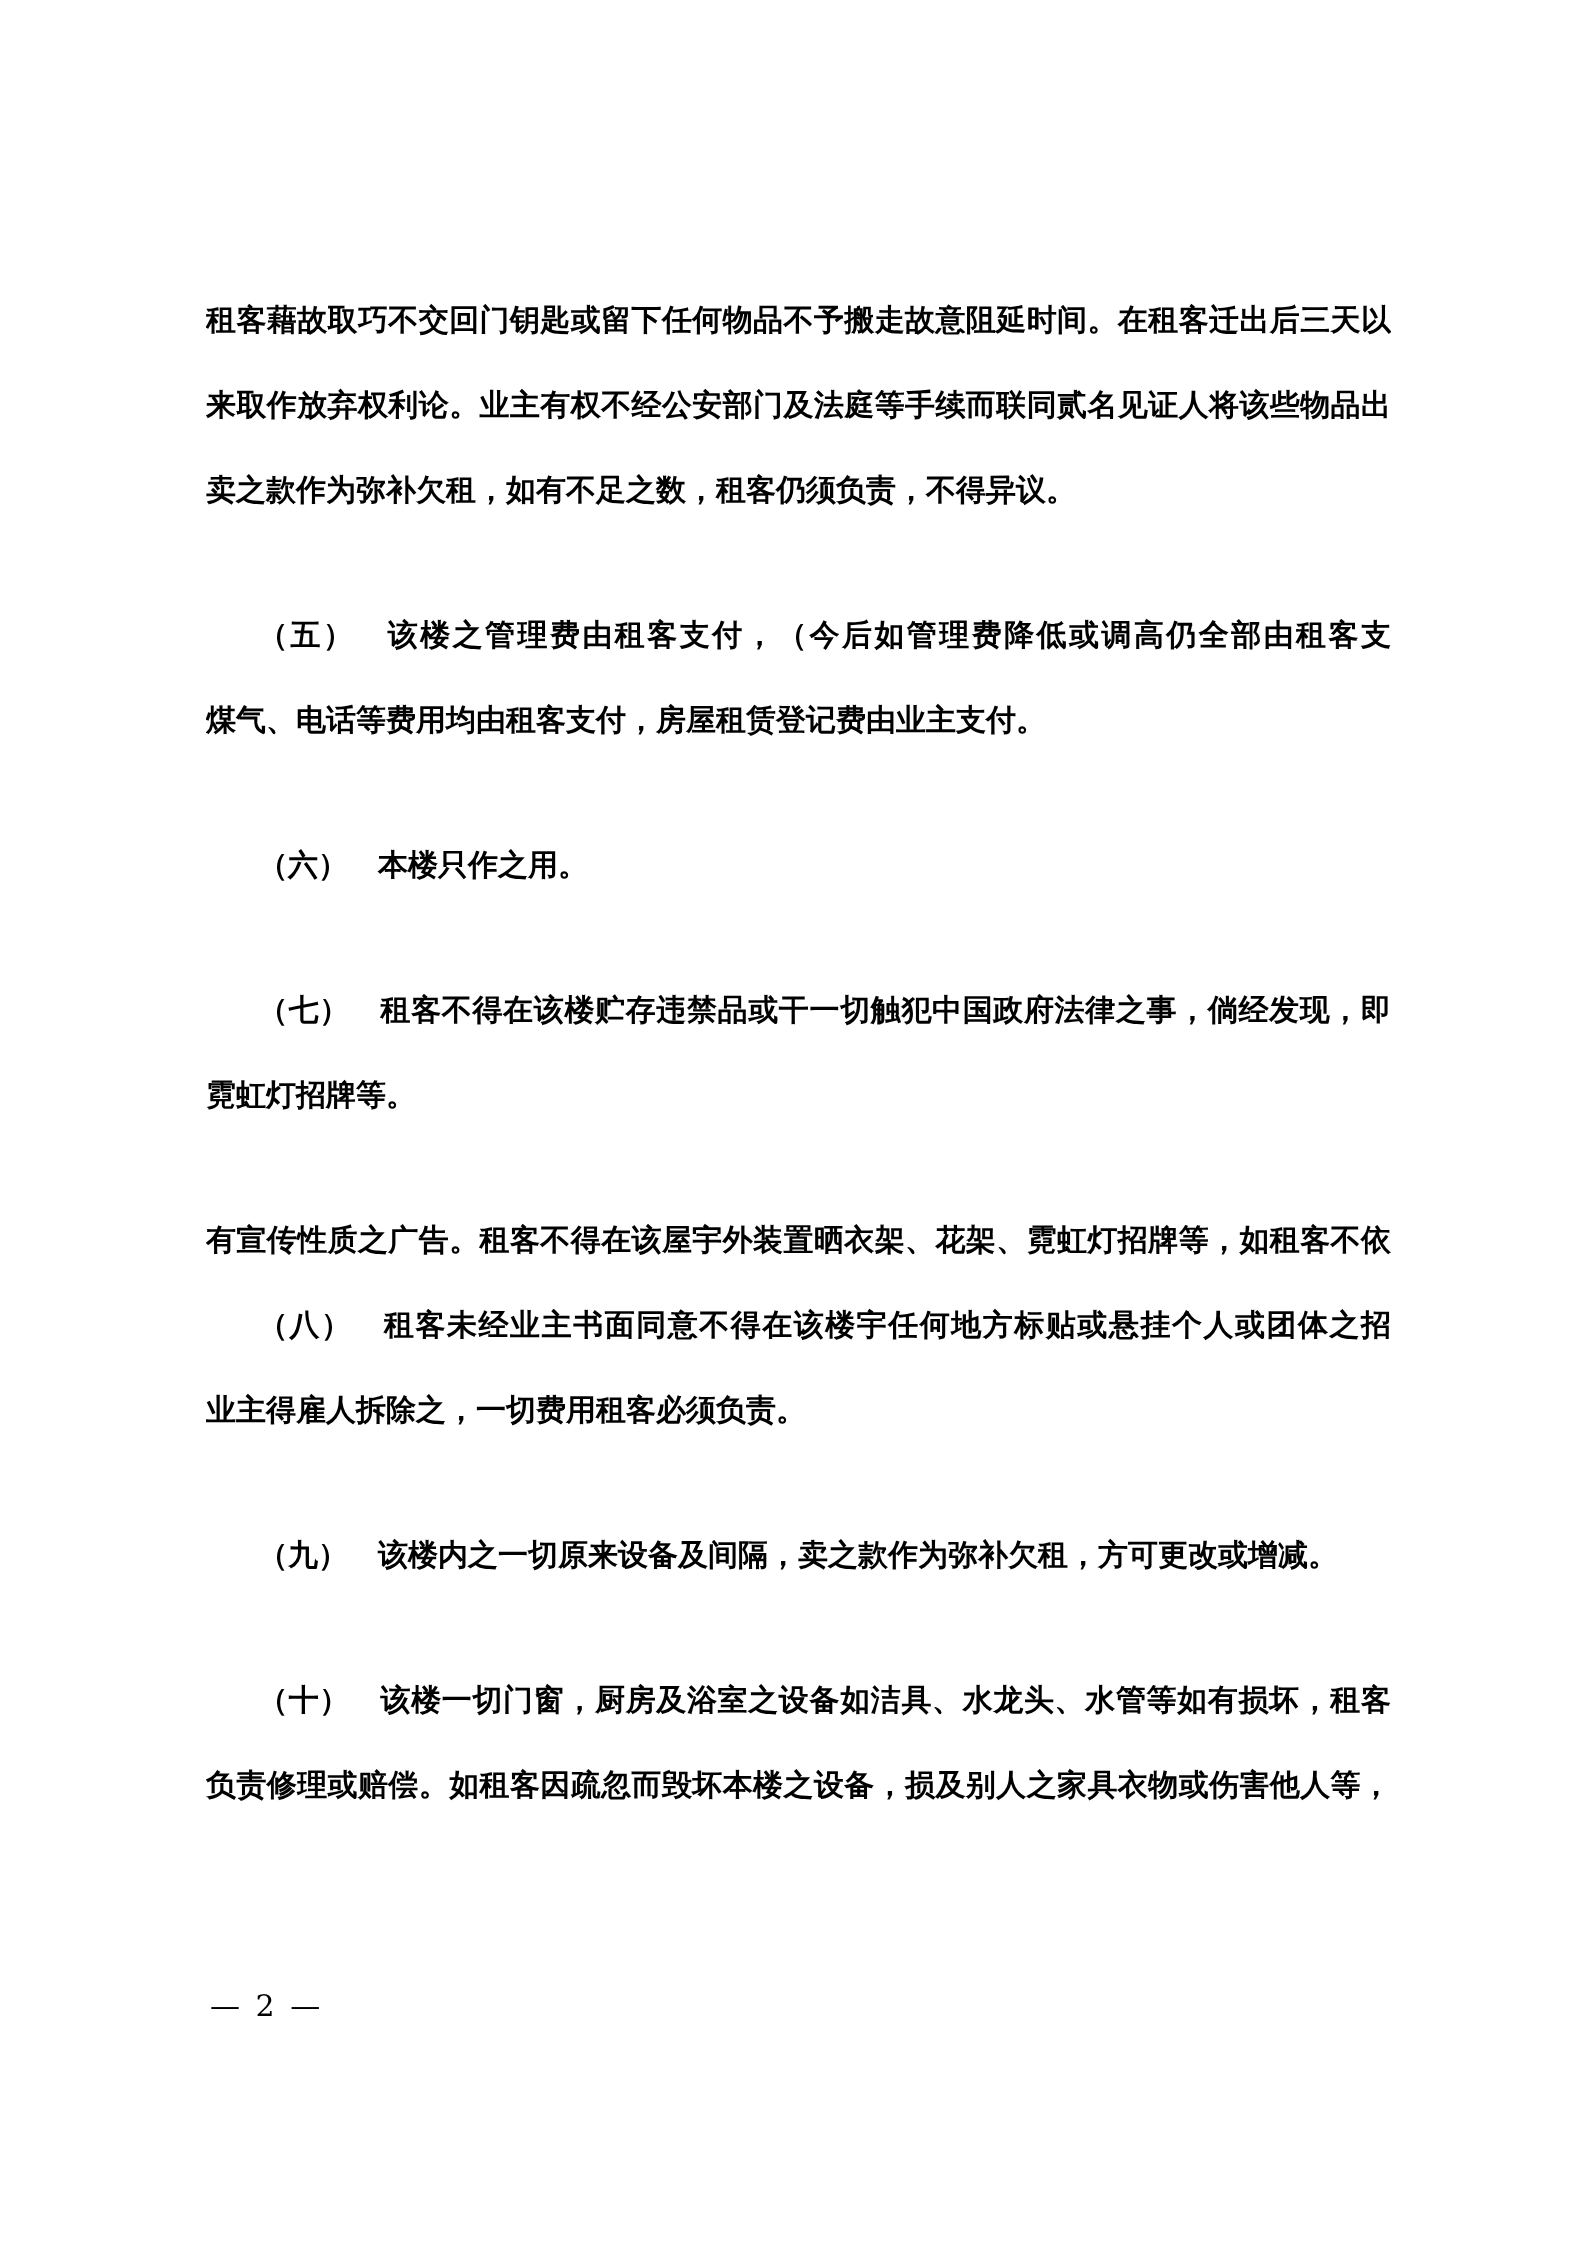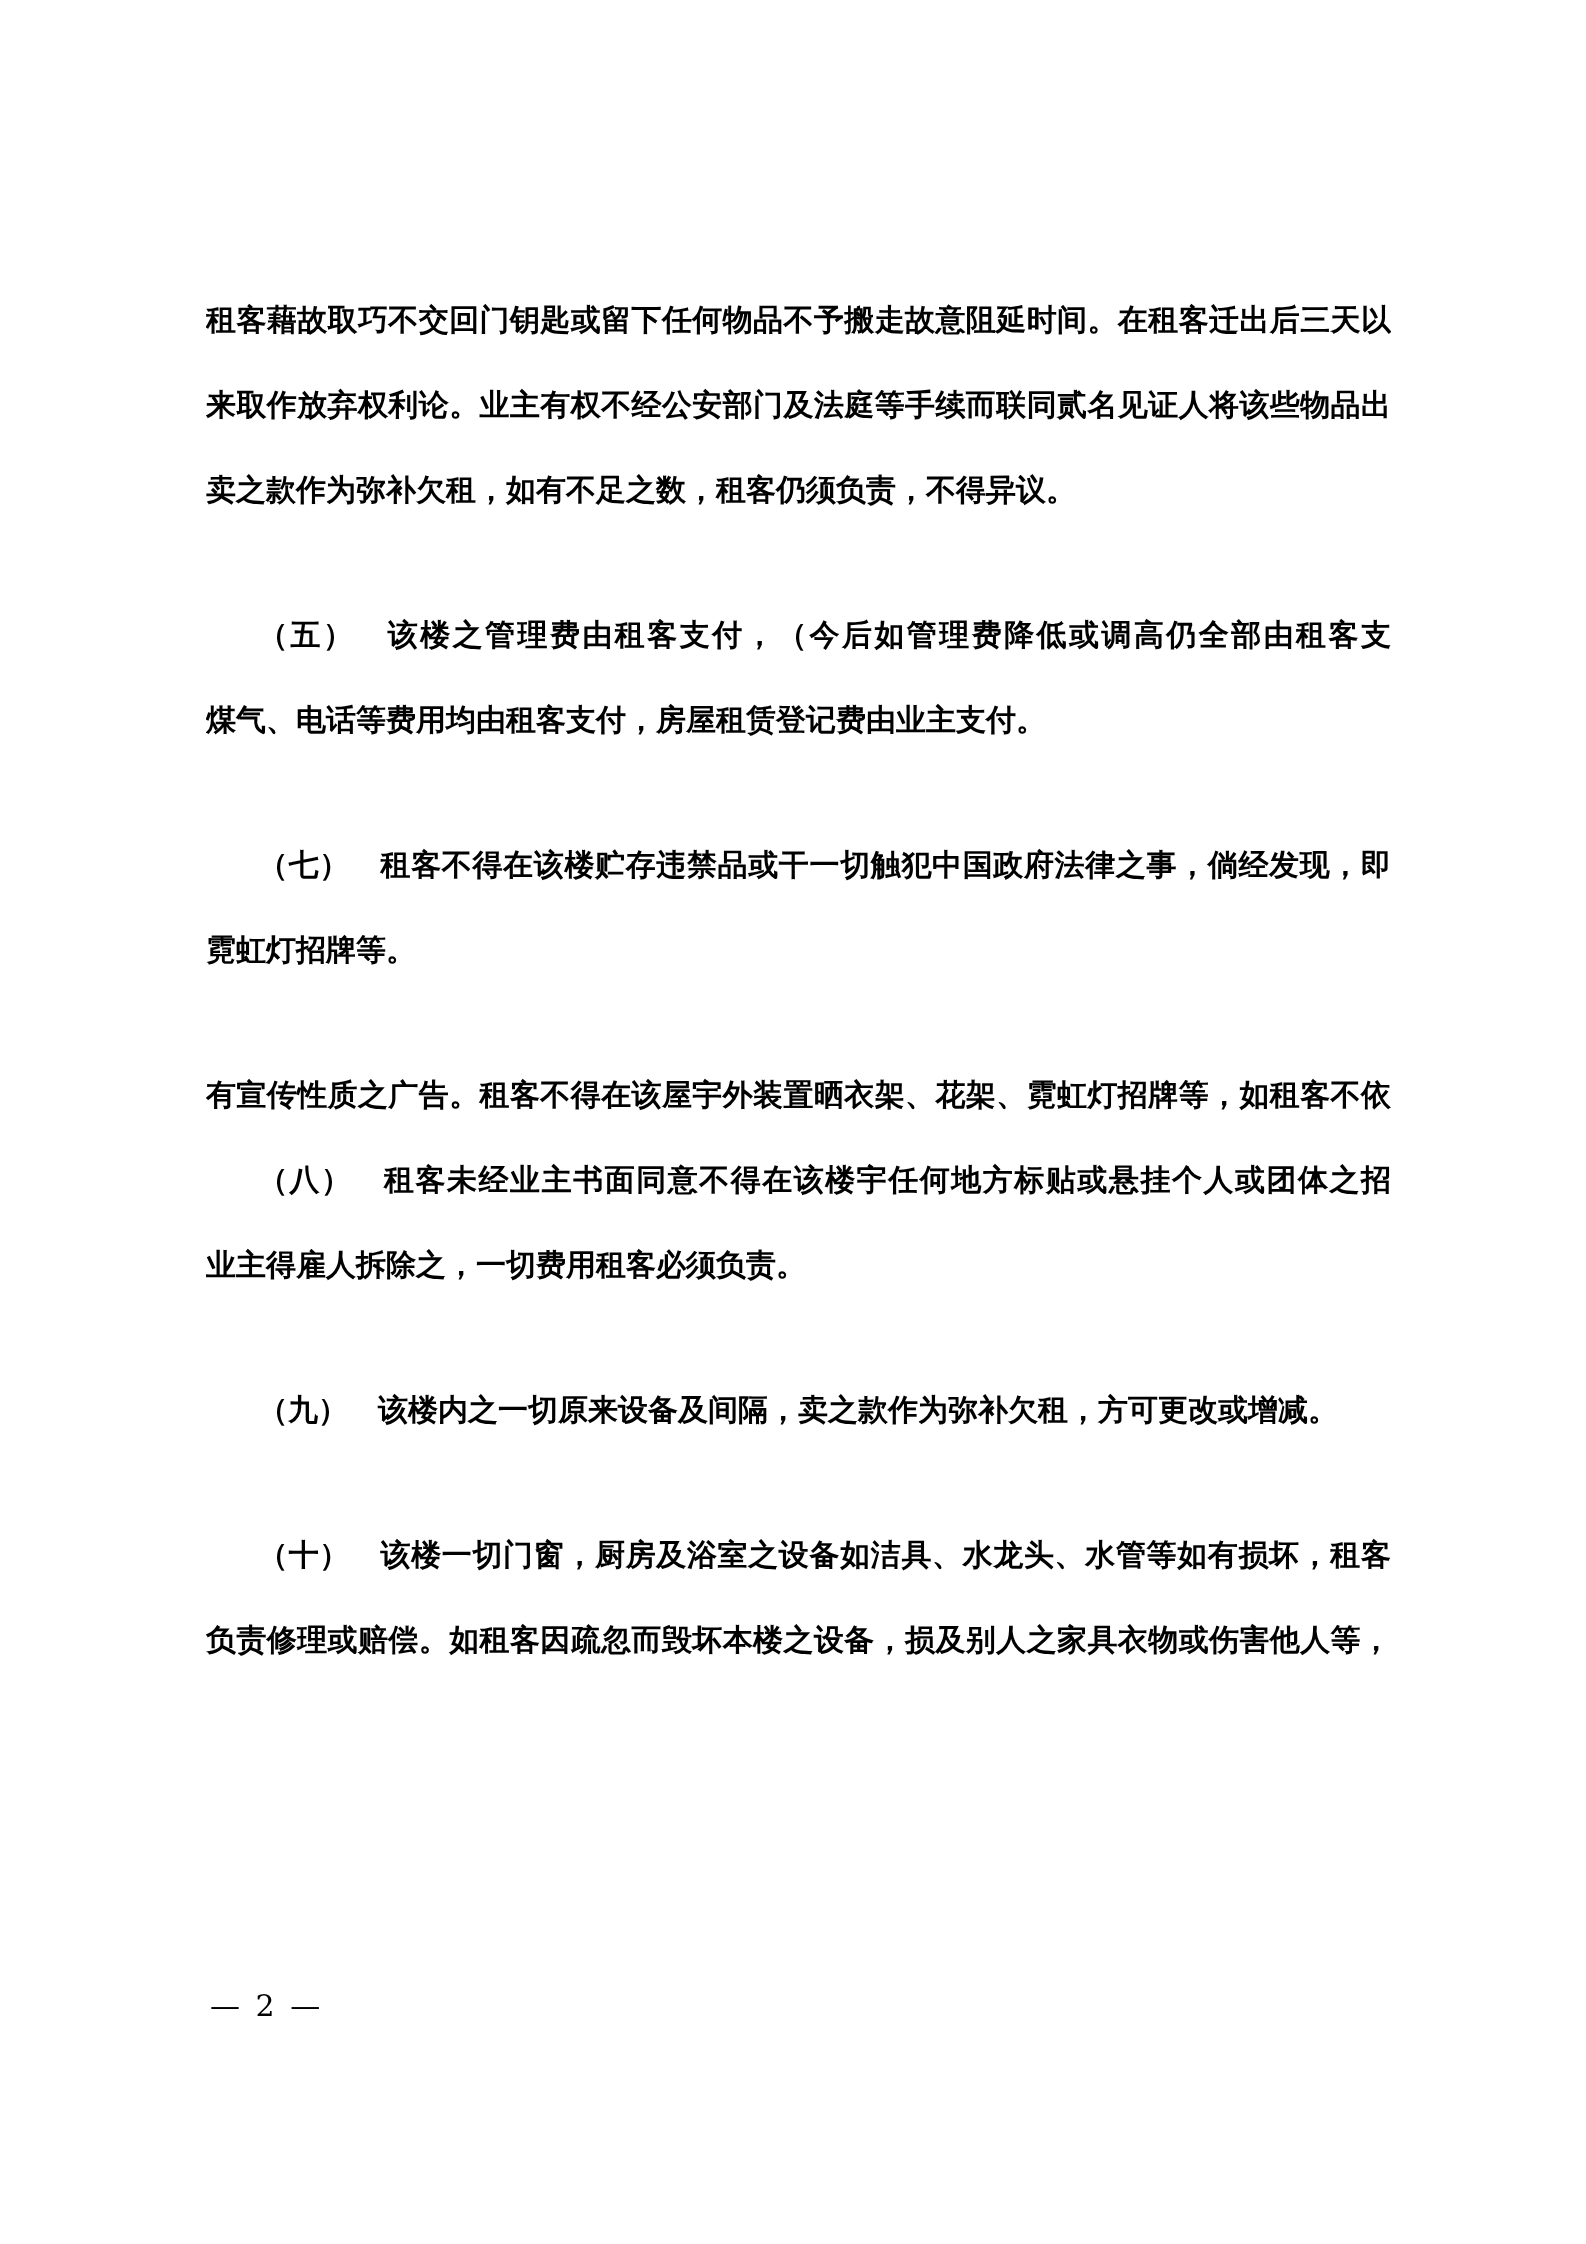--- a/index.html
+++ b/index.html
@@ -66,20 +66,23 @@
       <div class="para">
         <div class="line">租客藉故取巧不交回门钥匙或留下任何物品不予搬走故意阻延时间。在租客迁出后三天以内仍不</div>
         <div class="line">来取作放弃权利论。业主有权不经公安部门及法庭等手续而联同贰名见证人将该些物品出售，所</div>
         <div class="line final">卖之款作为弥补欠租，如有不足之数，租客仍须负责，不得异议。</div>
       </div>
       <div class="para">
         <div class="line indent">（五）　该楼之管理费由租客支付，（今后如管理费降低或调高仍全部由租客支付）。水、电、</div>
         <div class="line final">煤气、电话等费用均由租客支付，房屋租赁登记费由业主支付。</div>
       </div>
       <div class="para">
+        <div class="line indent final">（六）　本楼只作之用。</div>
+      </div>
+      <div class="para">
         <div class="line indent">（七）　租客不得在该楼贮存违禁品或干一切触犯中国政府法律之事，倘经发现，即报有关</div>
         <div class="line final">霓虹灯招牌等。</div>
       </div>
       <div class="para">
         <div class="line">有宣传性质之广告。租客不得在该屋宇外装置晒衣架、花架、霓虹灯招牌等，如租客不依约遵守，</div>
         <div class="line indent">（八）　租客未经业主书面同意不得在该楼宇任何地方标贴或悬挂个人或团体之招牌，或具</div>
         <div class="line final">业主得雇人拆除之，一切费用租客必须负责。</div>
       </div>
       <div class="para">
         <div class="line indent final">（九）　该楼内之一切原来设备及间隔，卖之款作为弥补欠租，方可更改或增减。</div>

